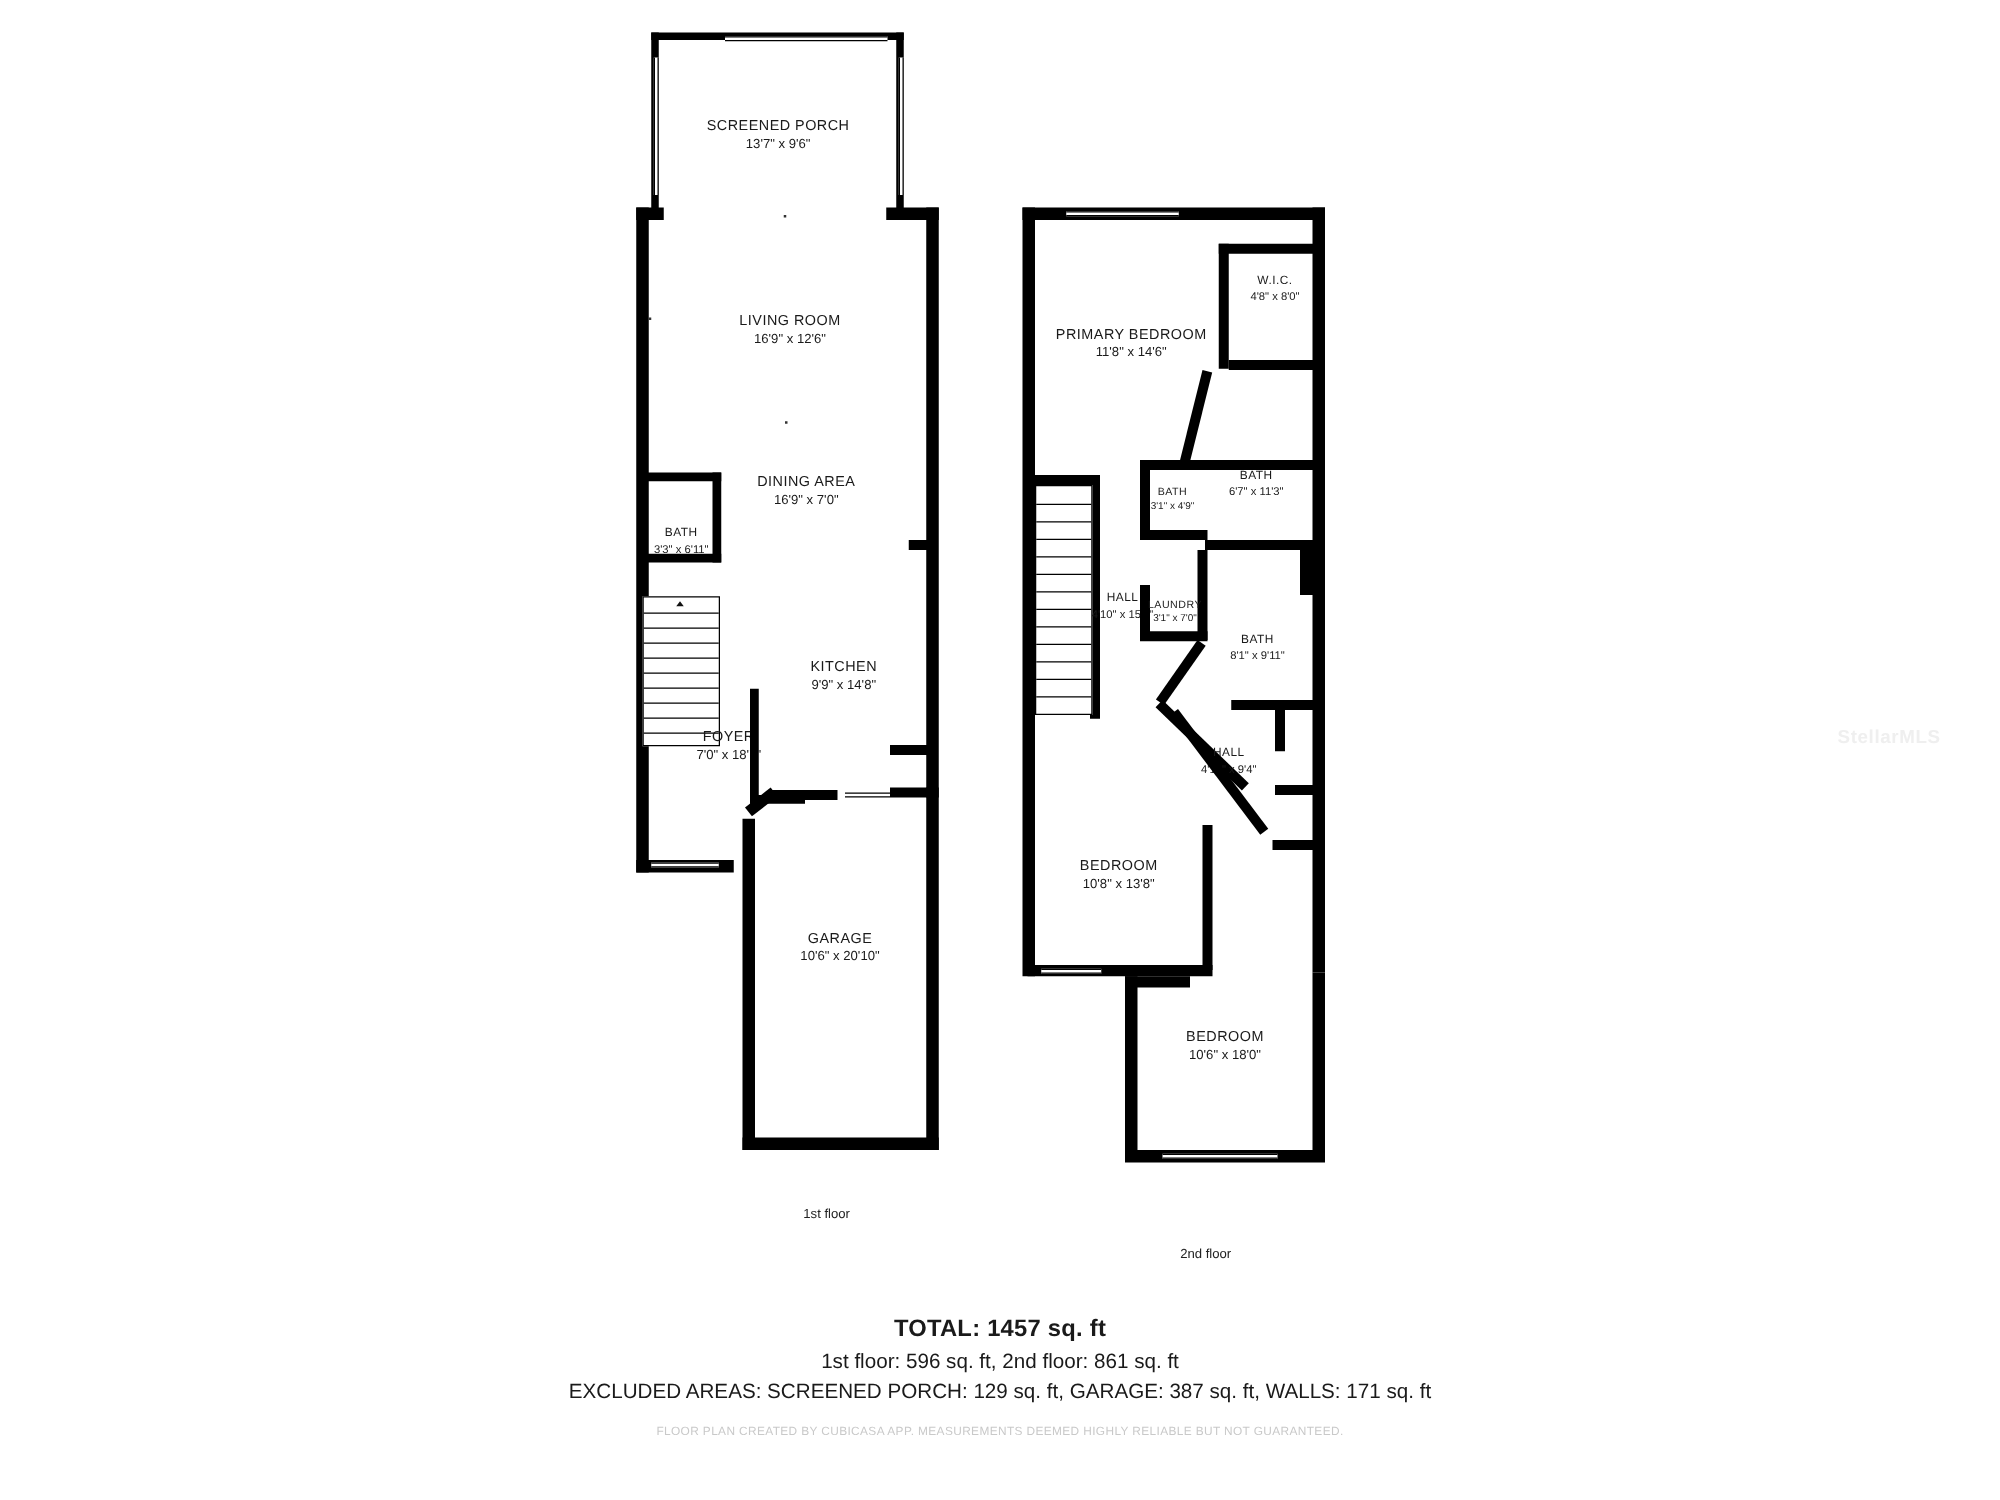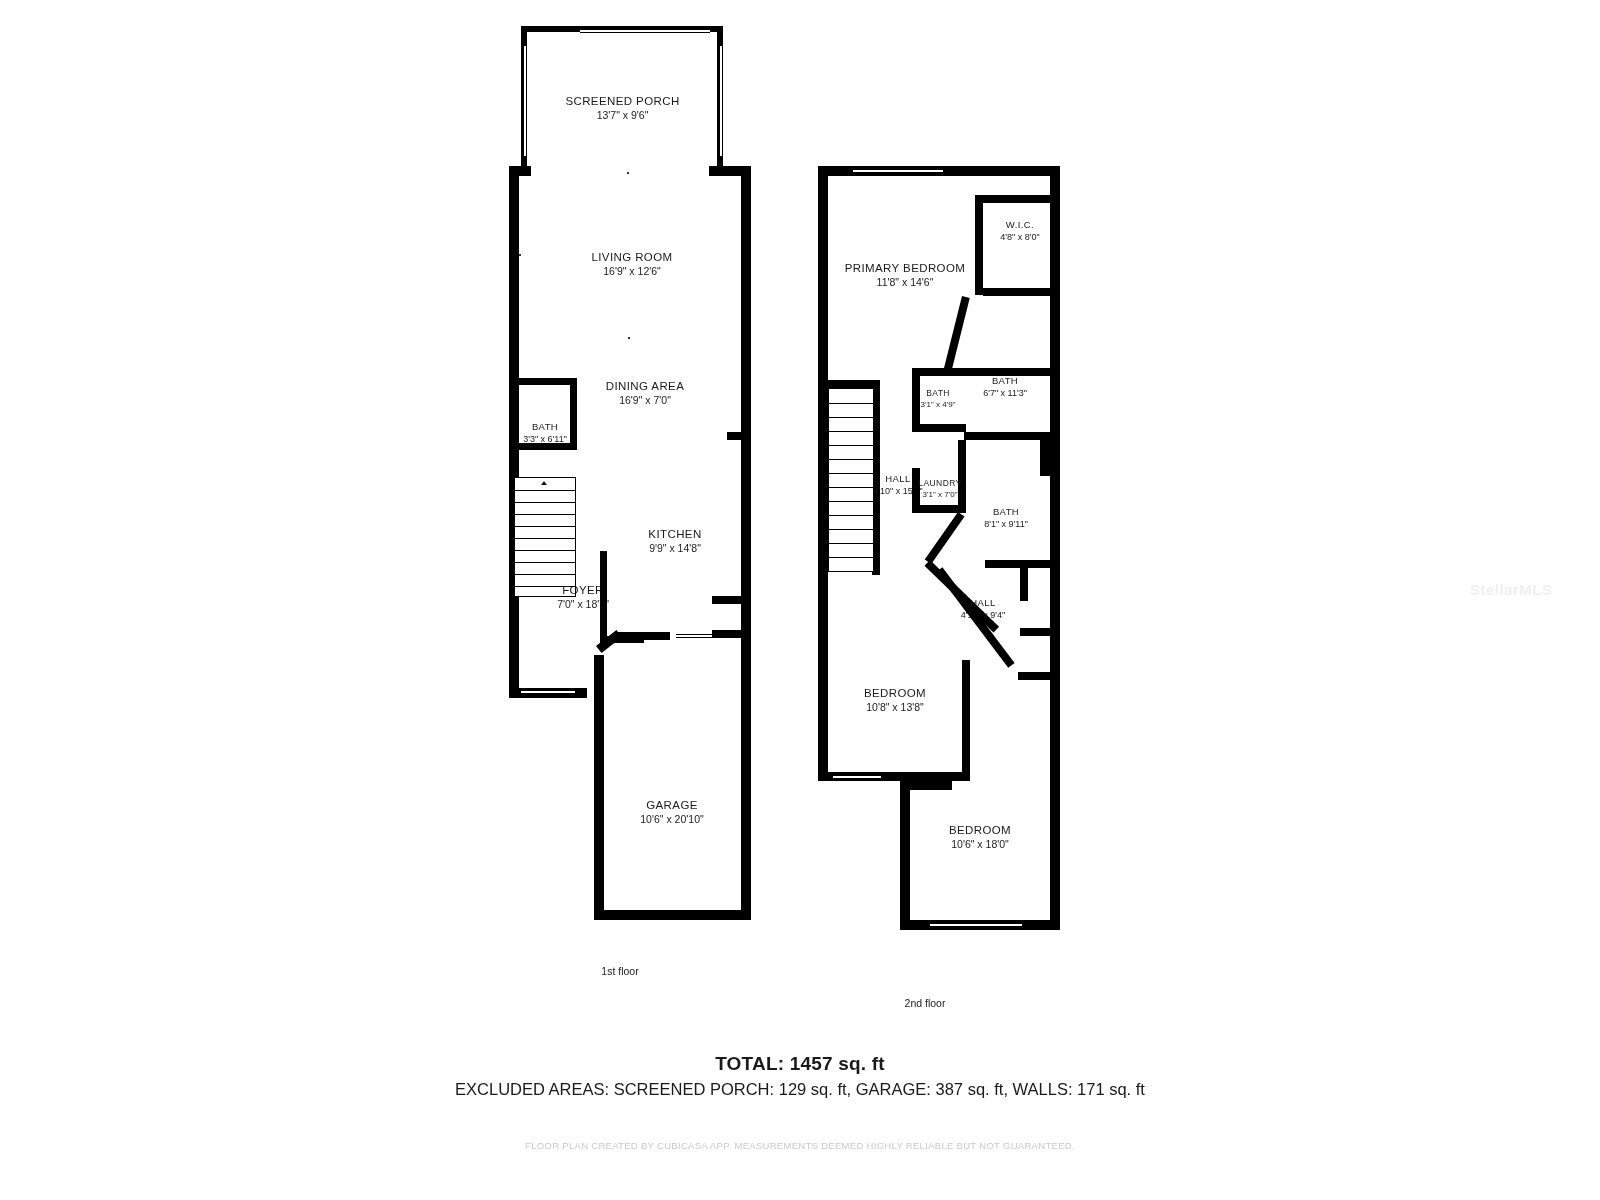--- a/index.html
+++ b/index.html
@@ -13,21 +13,21 @@
 
   
   .label{position:absolute;text-align:center;line-height:1.25;}
   .label .name{font-size:11.5px;letter-spacing:.4px;font-weight:400;color:#1a1a1a;text-transform:uppercase;}
   .label .dim{font-size:10.5px;color:#1a1a1a;margin-top:1px;}
   .label.small .name{font-size:9.5px;}
   .label.small .dim{font-size:9px;}
   .label.tiny .name{font-size:8.5px;}
   .label.tiny .dim{font-size:8px;}
 
-  .floor-caption{position:absolute;font-size:10.5px;color:#222;text-align:center;}
+  .floor-caption{position:absolute;font-size:10.5px;color:#222;text-align:right;}
 
   
   .stairs{position:absolute;border:1.5px solid #000;background:#fff;}
   .stairs .step{position:absolute;left:0;right:0;height:0;border-top:1.4px solid #000;}
 
   
   .window{position:absolute;background:#ffffff;border-top:1.6px solid #000;border-bottom:1.6px solid #000;}
   .window.v{border:none;border-left:1.6px solid #000;border-right:1.6px solid #000;}
 
   
@@ -118,21 +118,21 @@
   <div class="wall" style="left:712px;top:596px;width:33px;height:8px;"></div>
   <div class="wall" style="left:712px;top:630px;width:33px;height:8px;"></div>
 
   <div class="wall" style="left:741px;top:630px;width:10px;height:290px;"></div>
   <div class="wall" style="left:594px;top:655px;width:10px;height:265px;"></div>
   <div class="wall" style="left:594px;top:910px;width:157px;height:10px;"></div>
   <div class="wall" style="left:596px;top:646px;width:26px;height:9px;transform:rotate(-38deg);transform-origin:left top;"></div>
   <div class="wall" style="left:615px;top:632px;width:55px;height:8px;"></div>
   <div class="window" style="left:676px;top:634px;width:36px;height:2px;"></div>
 
-  <div class="label" style="left:592px;top:798px;width:160px;">
+  <div class="label" style="left:592px;top:744px;width:160px;">
     <div class="name">GARAGE</div>
     <div class="dim">10'6" x 20'10"</div>
   </div>
 
   <div class="floor-caption" style="left:560px;top:965px;width:120px;">1st floor</div>
 
   <div class="wall" style="left:818px;top:166px;width:242px;height:10px;"></div>
   <div class="window" style="left:853px;top:169px;width:90px;height:2px;"></div>
   <div class="wall" style="left:818px;top:166px;width:10px;height:615px;"></div>
   <div class="wall" style="left:1050px;top:166px;width:10px;height:612px;"></div>
@@ -231,18 +231,19 @@
     <div class="name">BEDROOM</div>
     <div class="dim">10'6" x 18'0"</div>
   </div>
 
   <div class="floor-caption" style="left:865px;top:965px;width:120px;margin-top:32px;">2nd floor</div>
 
   <div class="watermark" style="left:1470px;top:581px;">StellarMLS</div>
 
   <div class="summary" style="top:1053px;">
     <div class="total">TOTAL: 1457 sq. ft</div>
+    <div class="line2">1st floor: 596 sq. ft, 2nd floor: 861 sq. ft</div>
     <div class="line3">EXCLUDED AREAS: SCREENED PORCH: 129 sq. ft, GARAGE: 387 sq. ft, WALLS: 171 sq. ft</div>
   </div>
 
   <div class="disclaimer" style="top:1140px;">FLOOR PLAN CREATED BY CUBICASA APP. MEASUREMENTS DEEMED HIGHLY RELIABLE BUT NOT GUARANTEED.</div>
 
 </div>
 
 </body></html>

